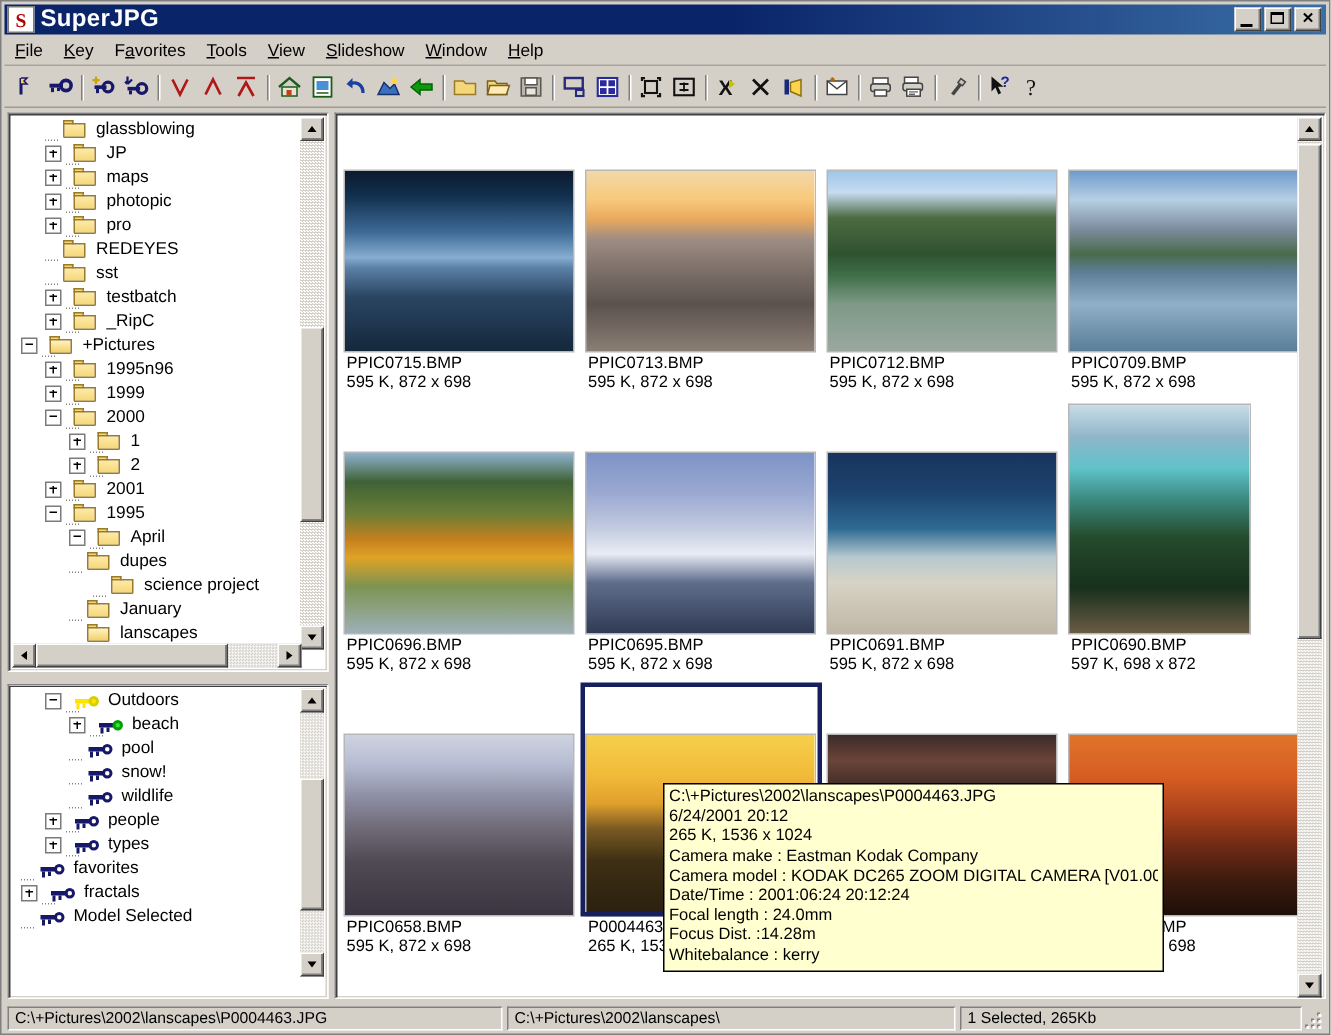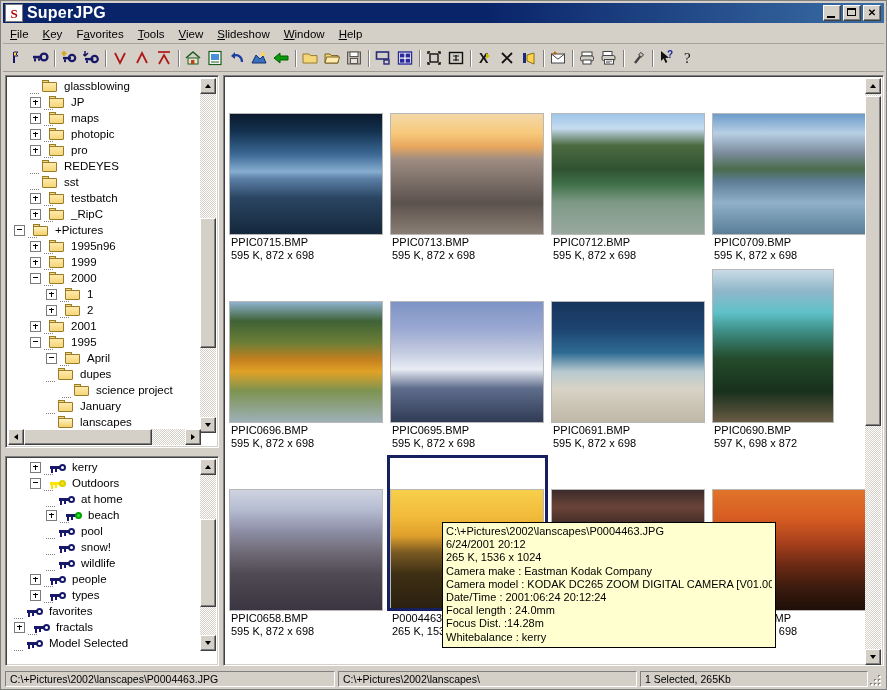--- a/index.html
+++ b/index.html
@@ -771,52 +771,29 @@
       <div class="sb-btn" style="right:0;top:0;">
           <i class="arr right"></i>
         </div>
     </div>
   </div>
 
   <div id="tree-bottom" class="sunken">
     <div class="tree-scroll" id="keyword-tree-scroll">
         <div class="tnode">
           <span class="tindent" style="width: 22px;"></span>
-          <span class="tbox plus"></span>
-          <span class="tdash" style="width: 5px;"></span>
-          <span class="key">
-            <span class="kshaft"></span>
-            <span class="kt1"></span>
-            <span class="kt2"></span>
-            <span class="kring"></span>
-          </span>
-          <span class="tlabel">kerry</span>
-        </div>
-        <div class="tnode">
-          <span class="tindent" style="width: 22px;"></span>
           <span class="tbox"></span>
           <span class="tdash" style="width: 5px;"></span>
           <span class="key yellow">
             <span class="kshaft"></span>
             <span class="kt1"></span>
             <span class="kt2"></span>
             <span class="kring"></span>
           </span>
           <span class="tlabel">Outdoors</span>
-        </div>
-        <div class="tnode">
-          <span class="tindent" style="width: 38px;"></span>
-          <span class="tdash"></span>
-          <span class="key">
-            <span class="kshaft"></span>
-            <span class="kt1"></span>
-            <span class="kt2"></span>
-            <span class="kring"></span>
-          </span>
-          <span class="tlabel">at home</span>
         </div>
         <div class="tnode">
           <span class="tindent" style="width: 38px;"></span>
           <span class="tbox plus"></span>
           <span class="tdash" style="width: 5px;"></span>
           <span class="key green">
             <span class="kshaft"></span>
             <span class="kt1"></span>
             <span class="kt2"></span>
             <span class="kring"></span>

